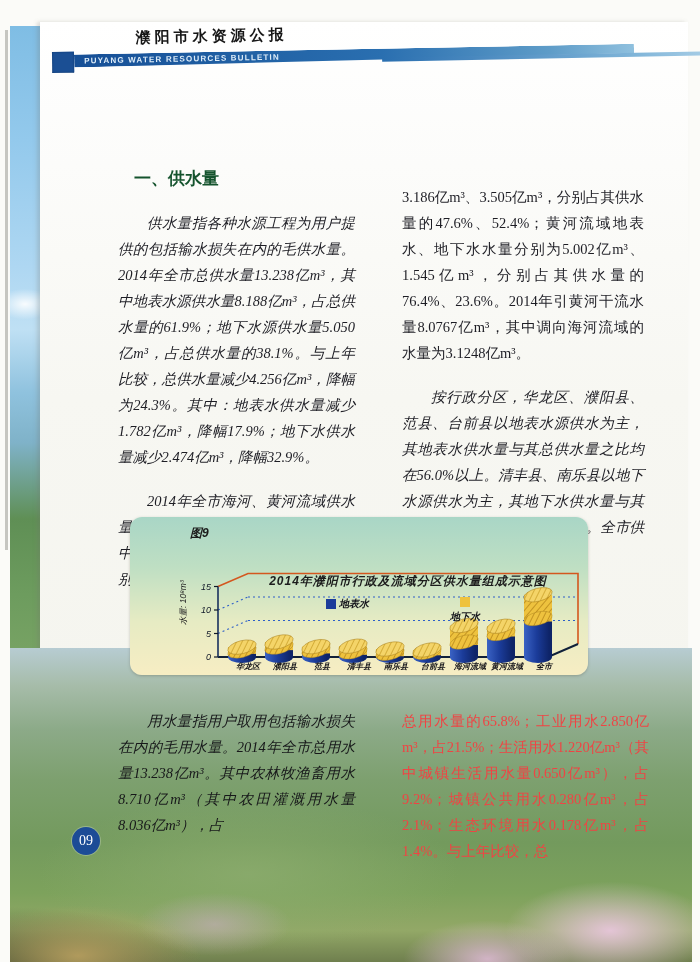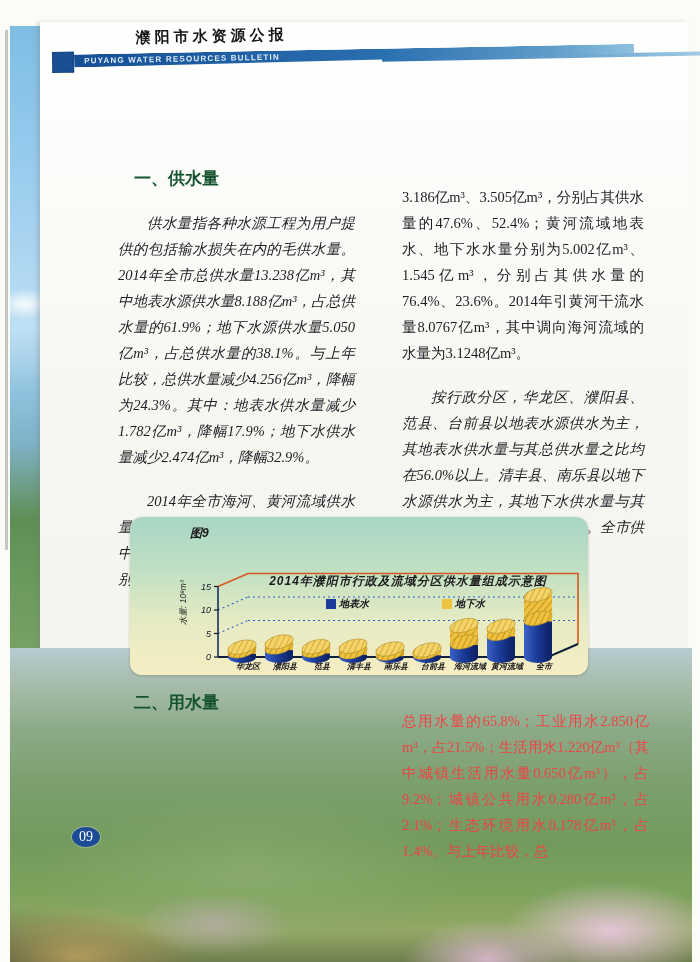--- a/index.html
+++ b/index.html
@@ -56,26 +56,26 @@
 
   
   .chart-panel{position:absolute;left:130px;top:517px;width:458px;height:158px;border-radius:12px;
     background:linear-gradient(180deg,#a9d6c6 0%,#bfdfc3 32%,#e6ebc3 66%,#f7edc3 100%);
     box-shadow:0 1px 3px rgba(90,90,70,.35);font-style:italic;}
   .fig-label{position:absolute;left:60px;top:8px;font-size:12px;font-weight:bold;color:#1c1c1c;}
   .fig-title{position:absolute;left:104px;top:8px;width:348px;text-align:center;font-size:12px;font-weight:bold;color:#1c1c1c;letter-spacing:1px;margin-top:48px;}
   .legend{position:absolute;top:48px;left:0;width:100%;height:14px;font-size:10px;font-weight:bold;color:#15151c;margin-top:32px;}
   .leg-item{position:absolute;display:flex;align-items:center;gap:3px;}
   .leg-item.l1{left:196px;}
-  .leg-item.l2{left:312px;}
+  .leg-item.l2{left:320px;flex-direction:column;}
   .leg-swatch{display:inline-block;width:10px;height:10px;}
   .chart-svg{position:absolute;left:0;top:26px;}
 
   
-  .badge{position:absolute;left:72px;top:827px;width:28px;height:20px;border-radius:50%;background:#1c4c96;
+  .badge{position:absolute;left:72px;top:827px;width:28px;height:28px;border-radius:50%;background:#1c4c96;
     color:#fff;font-family:"Liberation Serif",serif;font-size:14px;display:flex;align-items:center;justify-content:center;
     box-shadow:0 0 0 1px rgba(255,255,255,.25);}
 </style>
 </head>
 <body>
 
 <div class="scan">
   <div class="left-strip"></div>
   <div class="edge-left-line"></div>
   <div class="paper"></div>
@@ -207,21 +207,21 @@
         <span>地表水</span>
       </span>
       <span class="leg-item l2">
         <span class="leg-swatch sw1" style="background: rgb(238, 194, 62);"></span>
         <span>地下水</span>
       </span>
     </div>
   </div>
 
   <div class="col col-bl">
-    <h4>二、用水量</h4>
+    <p class="ind">用水量指用户取用包括输水损失在内的毛用水量。2014年全市总用水量13.238亿m³。其中农林牧渔畜用水8.710亿m³（其中农田灌溉用水量8.036亿m³），占</p>
   </div>
 
   <div class="col col-br">
     <p>总用水量的65.8%；工业用水2.850亿m³，占21.5%；生活用水1.220亿m³（其中城镇生活用水量0.650亿m³），占9.2%；城镇公共用水0.280亿m³，占2.1%；生态环境用水0.178亿m³，占1.4%。与上年比较，总</p>
   </div>
 
   <div class="badge">09</div>
 </div>
 
 </body></html>

